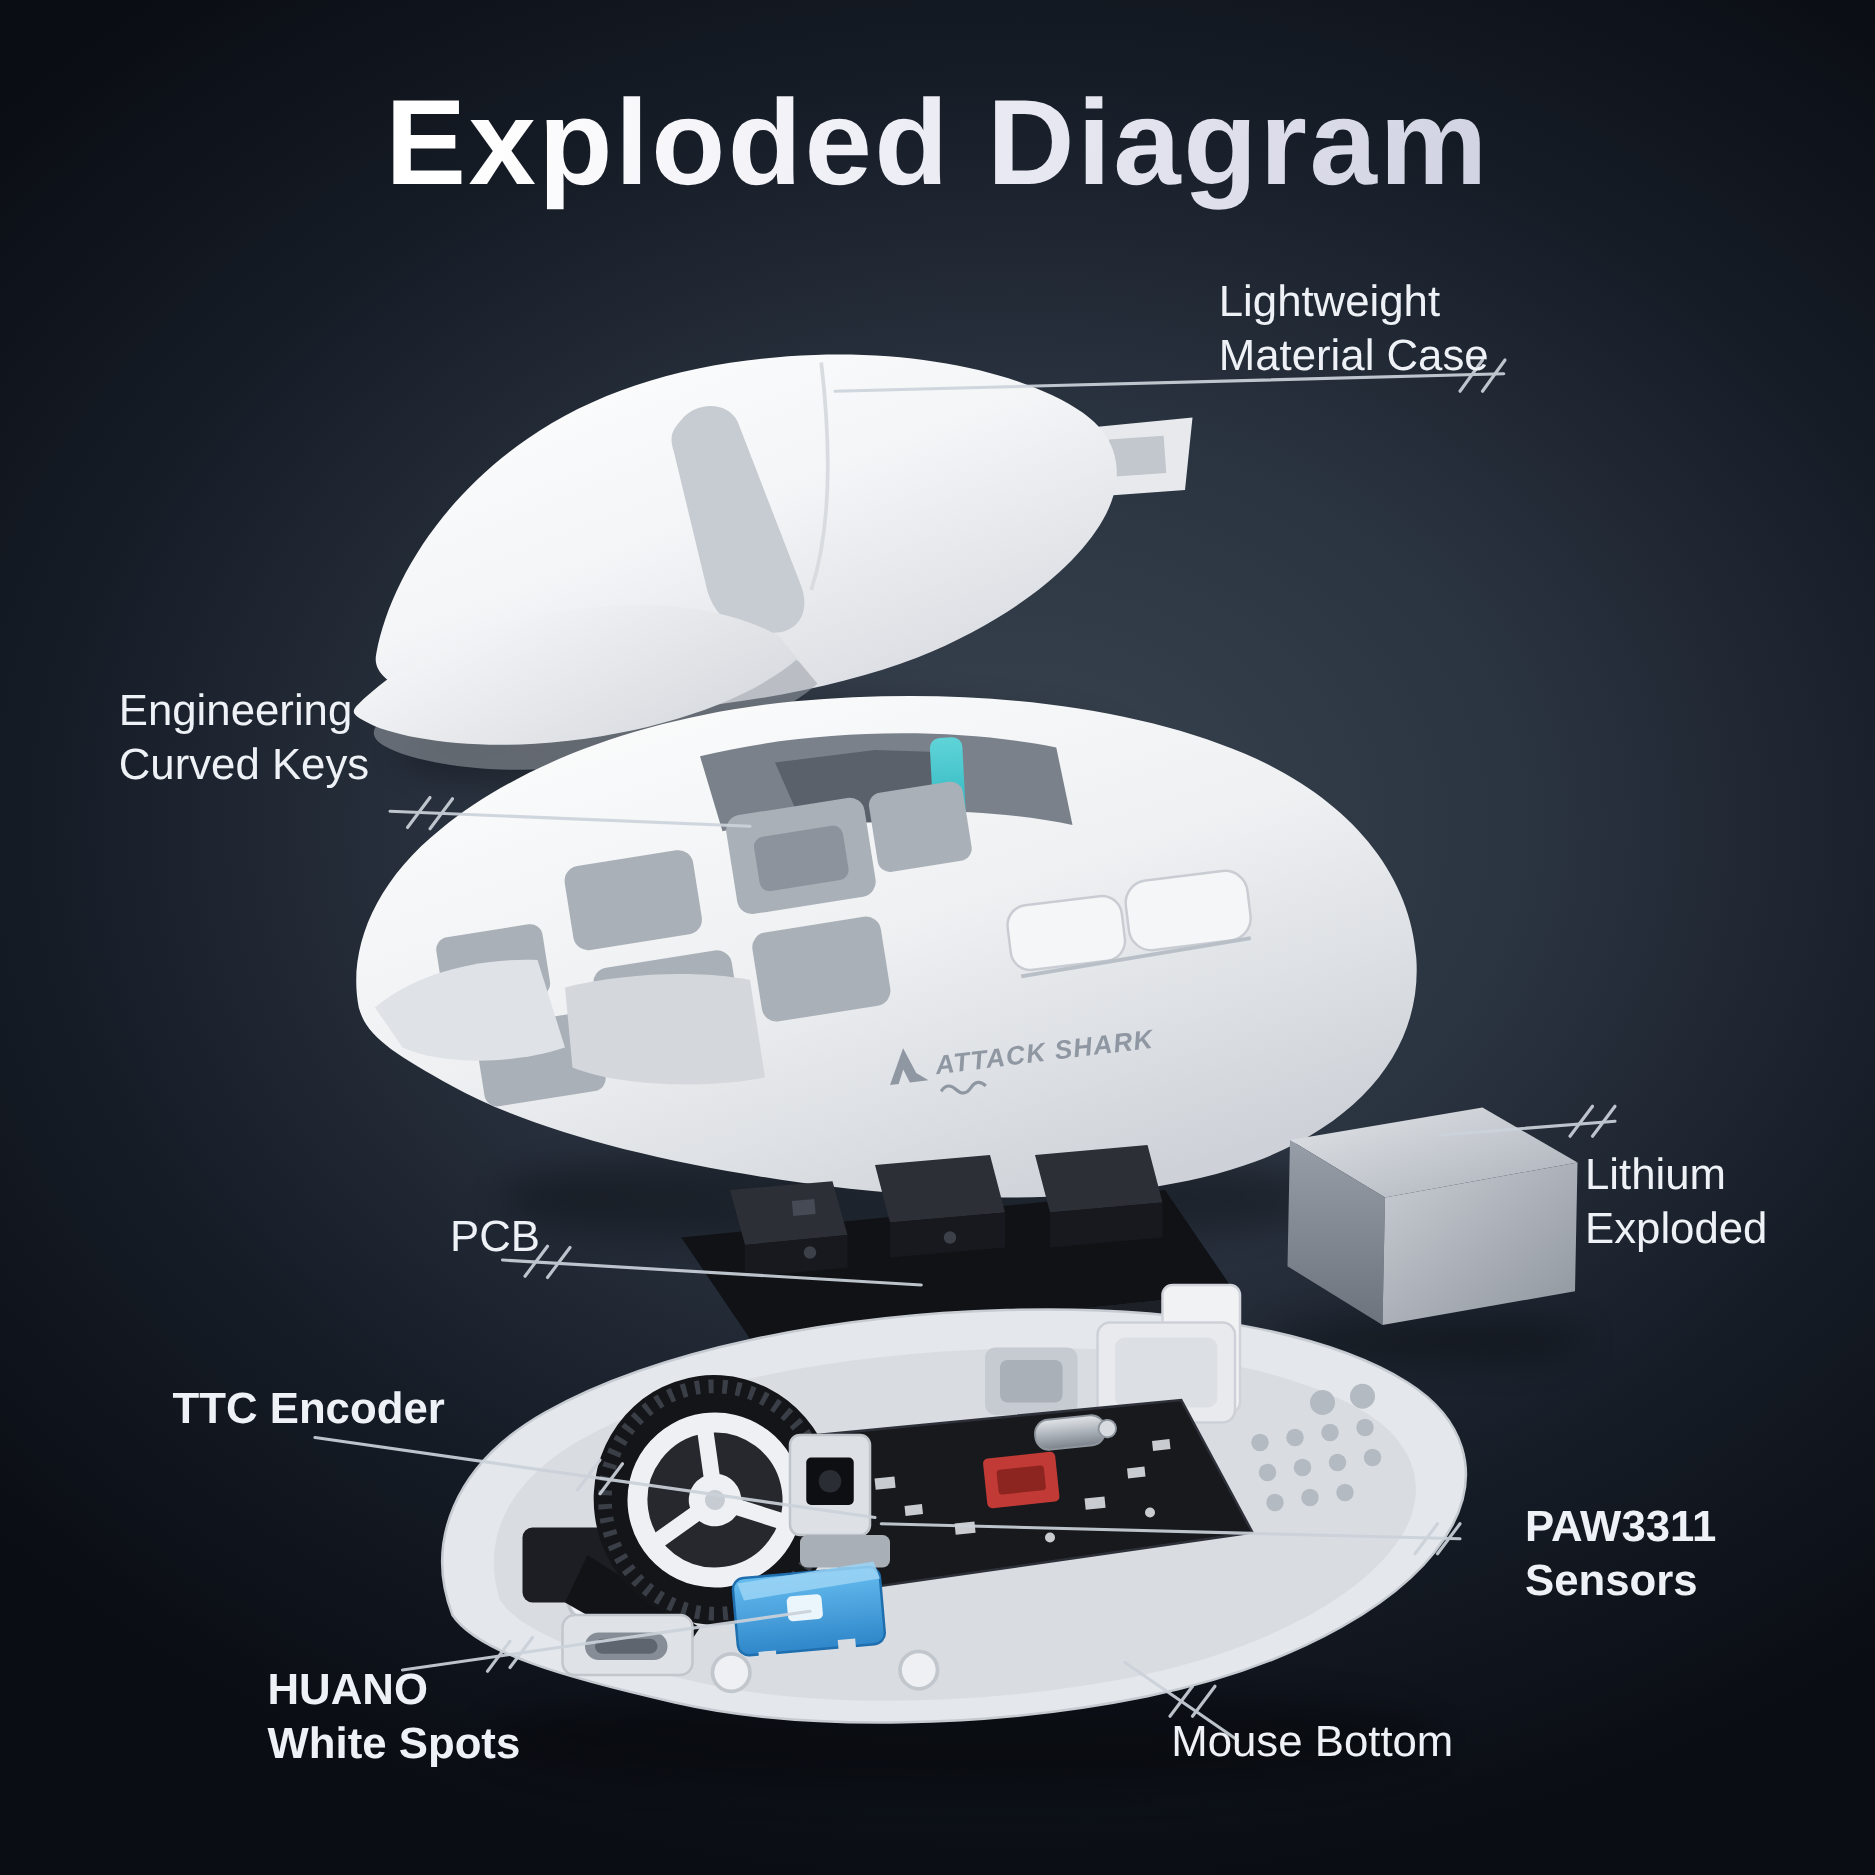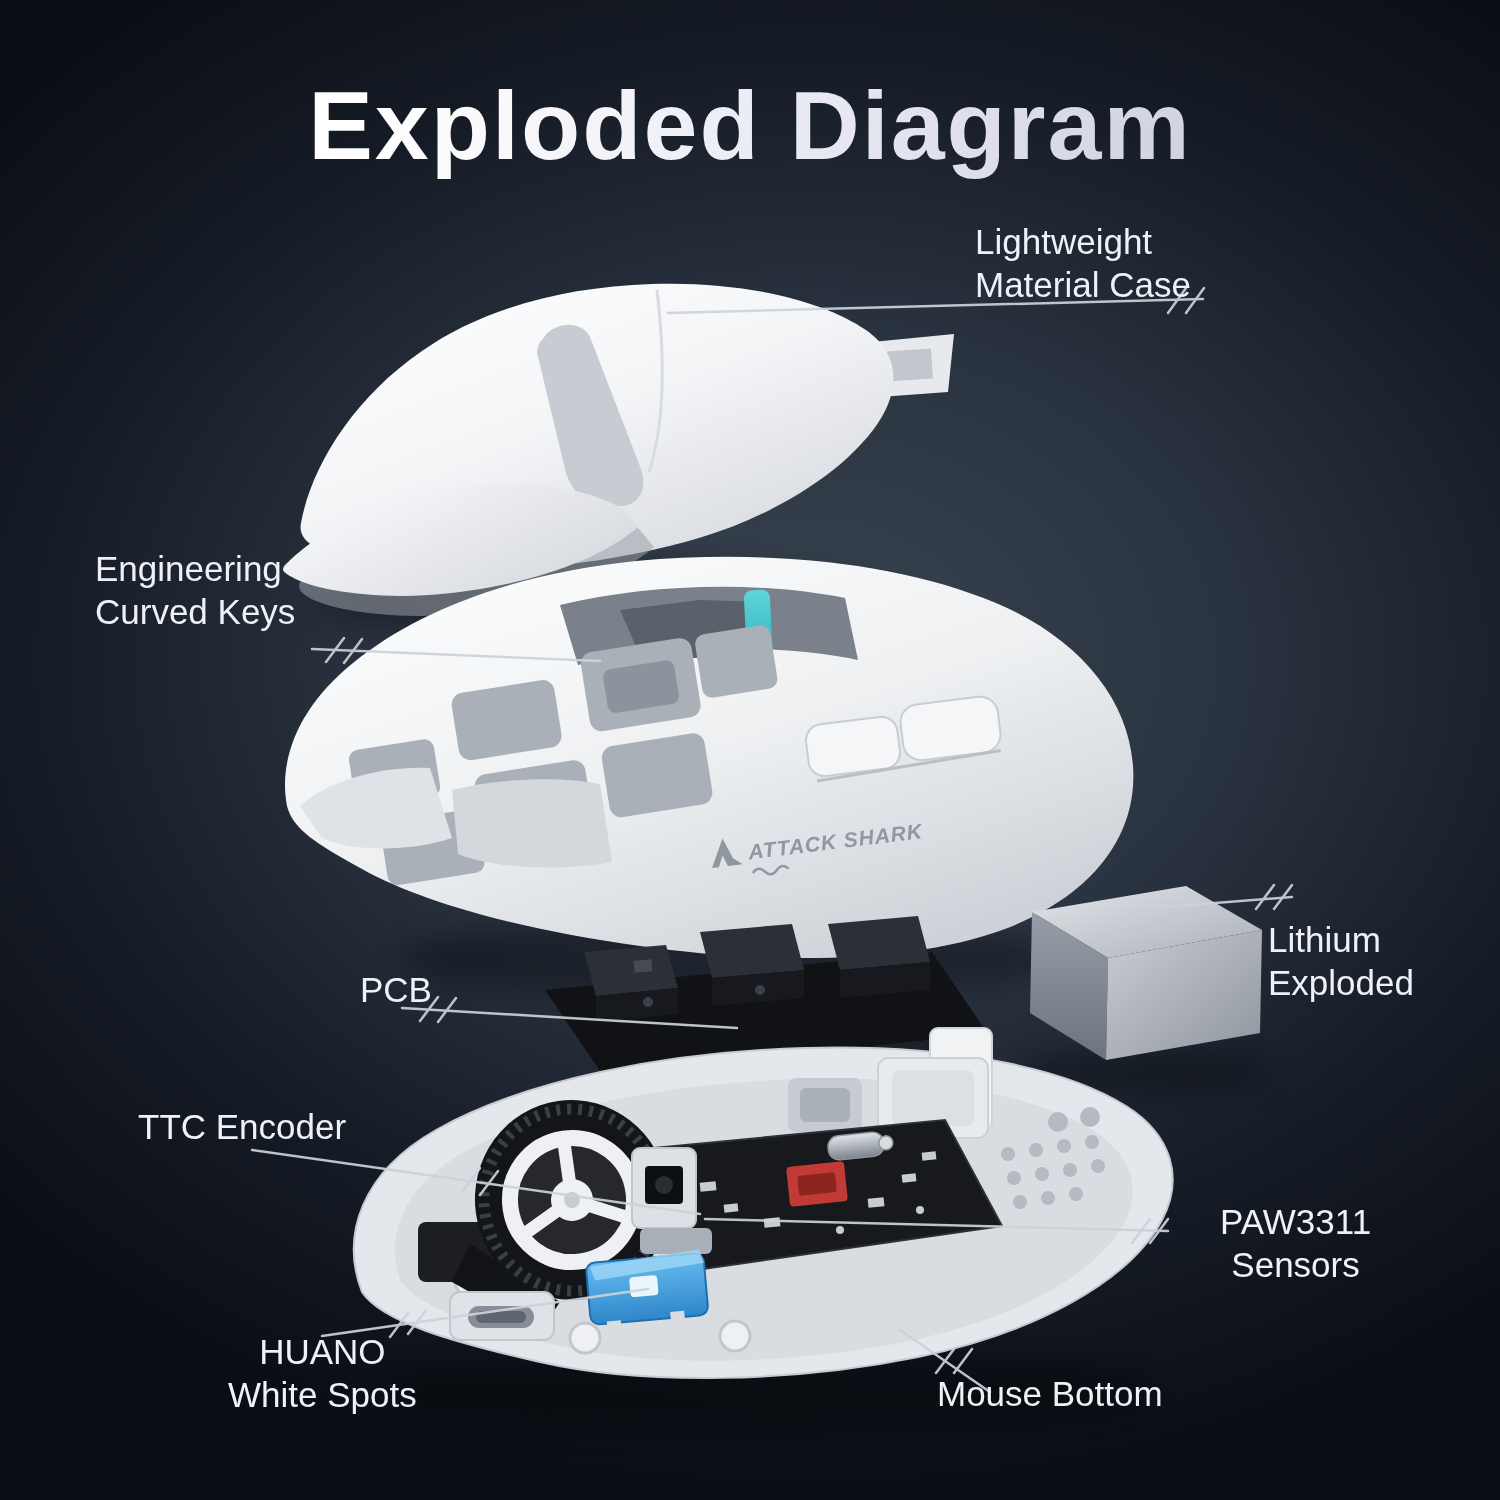--- a/index.html
+++ b/index.html
@@ -5,32 +5,32 @@
   html, body { margin: 0; padding: 0; }
   body {
     width: 1500px; height: 1500px; overflow: hidden;
     font-family: "Liberation Sans", sans-serif;
     background: radial-gradient(ellipse 1100px 850px at 54% 44%, #3a4450 0%, #2a3340 38%, #151b25 72%, #0a0d13 100%);
   }
   .canvas { position: relative; width: 1500px; height: 1500px; }
   .scene { position: absolute; left: 0; top: 0; width: 1500px; height: 1500px; }
 
   h1.title {
-    position: absolute; left: 0; right: 0; top: 58px; margin: 12px;
+    position: absolute; left: 0; right: 0; top: 58px; margin: 0;
     text-align: center; font-size: 97px; font-weight: 800; letter-spacing: 2px;
     background: linear-gradient(100deg, #ffffff 25%, #e8e8f2 55%, #c3c5d8 95%);
     -webkit-background-clip: text; background-clip: text;
     -webkit-text-fill-color: transparent; color: transparent;
   }
 
   .label {
     position: absolute; color: #eef1f6; font-size: 35px; line-height: 43px;
     font-weight: 400; white-space: nowrap;
   }
-  .label.bold { font-weight: 400; text-align: center; }
+  .label.bold { font-weight: 700; }
   .label span { display: block; }
 </style>
 </head>
 <body>
 
 <div class="canvas">
 
   <svg class="scene" viewBox="0 0 1500 1500" xmlns="http://www.w3.org/2000/svg">
     <defs>
       <linearGradient id="gShell" x1="0" y1="0" x2="0.8" y2="1">
@@ -295,21 +295,21 @@
 
   <div class="label bold" style="left:138px; top:1105px;">
     <span>TTC Encoder</span>
   </div>
 
   <div class="label bold" style="left:1220px; top:1200px;">
     <span>PAW3311</span>
     <span>Sensors</span>
   </div>
 
-  <div class="label bold" style="left:228px; top:1330px;">
+  <div class="label bold" style="left:214px; top:1330px;">
     <span>HUANO</span>
     <span>White Spots</span>
   </div>
 
   <div class="label" style="left:937px; top:1372px;">
     <span>Mouse Bottom</span>
   </div>
 
 </div>
 

